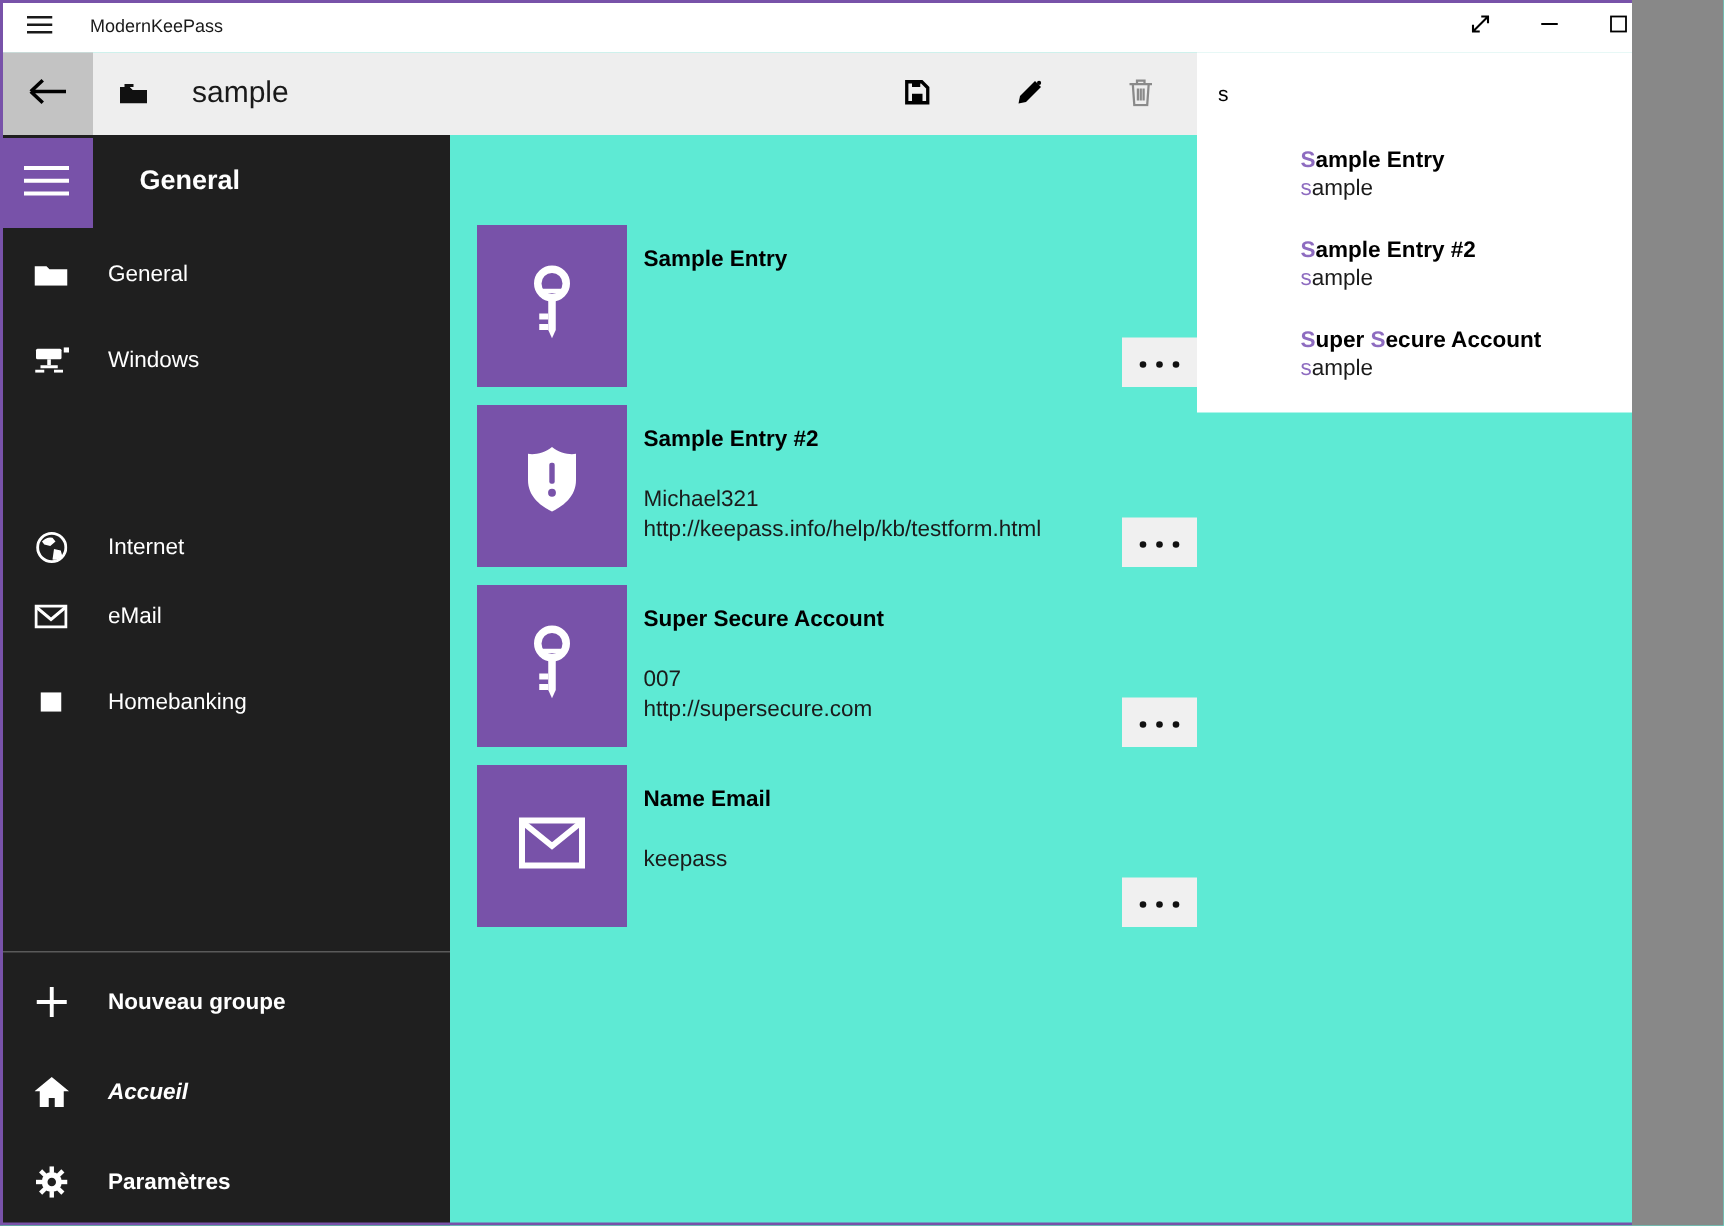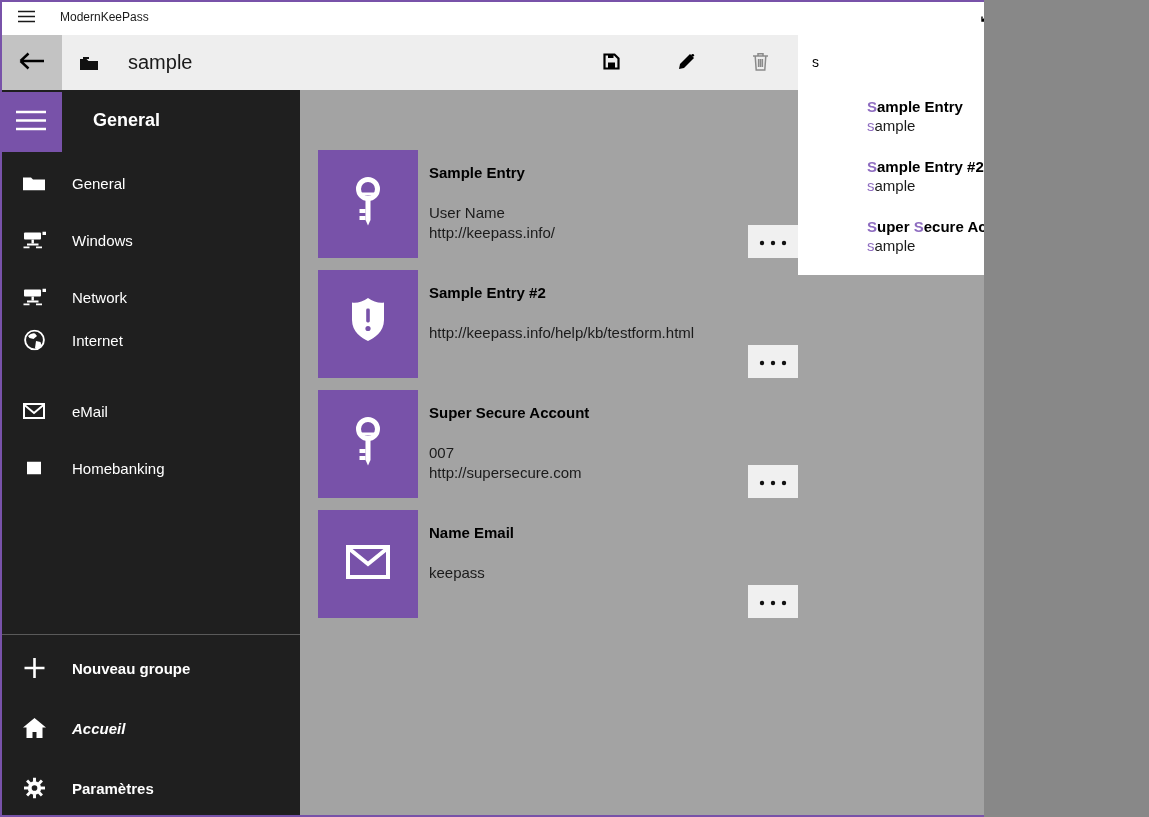--- a/index.html
+++ b/index.html
@@ -1,21 +1,21 @@
 <!DOCTYPE html>
 <html style="--accent: #7852a9; --accent-light: #8e6cc0; --sidebar-bg: #1f1f1f; --header-bg: #eeeeee; --back-button-bg: #c3c3c3; --tile-bg: #7852a9; --disabled-icon: #8a8a8a;"><head>
 <meta charset="utf-8">
 <style>
   :root{
     --accent:#7852a9; --accent-light:#8e6cc0; --sidebar-bg:#1f1f1f;
     --header-bg:#eeeeee; --back-button-bg:#c3c3c3; --tile-bg:#7852a9; --disabled-icon:#8a8a8a;
   }
   *{margin:0;padding:0;box-sizing:border-box;}
   body{font-family:"Liberation Sans","DejaVu Sans",sans-serif;background:#888;}
-  #app{position:relative;width:984px;height:817px;background:#a3a3a3;overflow:hidden;}
+  #app{position:relative;width:1088px;height:817px;background:#5eead4;overflow:hidden;}
 
   
   .titlebar{position:absolute;left:0;top:0;width:1149px;height:35px;background:#fff;}
   .titlebar-title{position:absolute;left:60px;top:0;height:35px;line-height:35px;font-size:12px;color:#1a1a1a;}
   .tb-btn{position:absolute;top:0;width:46px;height:35px;display:flex;align-items:center;justify-content:center;background:transparent;border:none;cursor:pointer;}
   .tb-menu{position:absolute;left:8px;top:0;width:36px;height:35px;display:flex;align-items:center;justify-content:center;border:none;background:transparent;}
 
   
   .header{position:absolute;left:0;top:35px;width:1149px;height:55px;background:var(--header-bg);}
   .back-btn{position:absolute;left:0;top:0;width:62px;height:55px;background:var(--back-button-bg);border:none;display:flex;align-items:center;justify-content:center;cursor:pointer;}
@@ -173,34 +173,21 @@
       <span class="lbl">Windows</span>
     </div>
     <div class="side-item" style="top:64px;">
       <span class="ic">
         <svg width="22" height="15" viewBox="0 0 22 15">
             <path d="M0 2 h8 l2 2 h12 v11 H0 z" fill="#fff"></path>
           </svg>
       </span>
       <span class="lbl">General</span>
     </div>
-    <div class="side-item" style="top:178px;">
-      <span class="ic">
-        <svg width="23" height="17" viewBox="0 0 23 17">
-            <rect x="1" y="1" width="17" height="7" rx="1" fill="#fff"></rect>
-            <rect x="19.5" y="0" width="3.5" height="3.5" fill="#fff"></rect>
-            <rect x="8.5" y="8" width="2.4" height="4" fill="#fff"></rect>
-            <rect x="4" y="12" width="11.5" height="2" fill="#fff"></rect>
-            <rect x="0.5" y="15" width="6" height="2" fill="#fff"></rect>
-            <rect x="13" y="15" width="6" height="2" fill="#fff"></rect>
-          </svg>
-      </span>
-      <span class="lbl">Network</span>
-    </div>
-    <div class="side-item" style="top:221px;">
+    <div class="side-item" style="top:246px;">
       <span class="ic">
         <svg width="21" height="21" viewBox="0 0 21 21">
             <circle cx="10.5" cy="10.5" r="9.4" stroke="#fff" stroke-width="1.9" fill="none"></circle>
             <path d="M4 6.5 q3.5-3.5 7-2.5 l2 2.5 -3.5 3 -4-1 z M12 11.5 l4.5 1 1 3.5 q-3 3.5-6.5 2.5 z" fill="#fff"></path>
           </svg>
       </span>
       <span class="lbl">Internet</span>
     </div>
     <div class="side-item" style="top:349px;">
       <span class="ic">
@@ -266,24 +253,20 @@
             <circle cx="24" cy="15" r="9.5" stroke="#fff" stroke-width="5" fill="none"></circle>
             <path d="M14.5 20 H33.5" stroke="#fff" stroke-width="3"></path>
             <rect x="21.5" y="24" width="5" height="22" fill="#fff"></rect>
             <rect x="15.5" y="35" width="6" height="4" fill="#fff"></rect>
             <rect x="15.5" y="42" width="6" height="4" fill="#fff"></rect>
             <polygon points="21.5,46 26.5,46 24,51.5" fill="#fff"></polygon>
           </svg>
       </span>
     </div>
     <div class="e-title">Sample Entry</div>
-    <div class="e-sub">
-      <div>User Name</div>
-      <div>http://keepass.info/</div>
-    </div>
     <button class="more-btn">
       <span>
         <svg width="28" height="6" viewBox="0 0 28 6">
             <circle cx="3" cy="3" r="2.2" fill="#111"></circle>
             <circle cx="14" cy="3" r="2.2" fill="#111"></circle>
             <circle cx="25" cy="3" r="2.2" fill="#111"></circle>
           </svg>
       </span>
     </button>
   </div>
@@ -293,20 +276,21 @@
       <span>
         <svg width="48" height="56" viewBox="0 0 48 56">
             <path d="M24 4 C29 8 36 9.5 40 8.5 V26 c0 12 -10 18 -16 21 C18 44 8 38 8 26 V8.5 C12 9.5 19 8 24 4 z" fill="#fff"></path>
             <rect x="22.2" y="14.5" width="3.6" height="14" rx="1.4" fill="#7852a9"></rect>
             <circle cx="24" cy="34.5" r="2.6" fill="#7852a9"></circle>
           </svg>
       </span>
     </div>
     <div class="e-title">Sample Entry #2</div>
     <div class="e-sub">
+      <div>Michael321</div>
       <div>http://keepass.info/help/kb/testform.html</div>
     </div>
     <button class="more-btn">
       <span>
         <svg width="28" height="6" viewBox="0 0 28 6">
             <circle cx="3" cy="3" r="2.2" fill="#111"></circle>
             <circle cx="14" cy="3" r="2.2" fill="#111"></circle>
             <circle cx="25" cy="3" r="2.2" fill="#111"></circle>
           </svg>
       </span>

